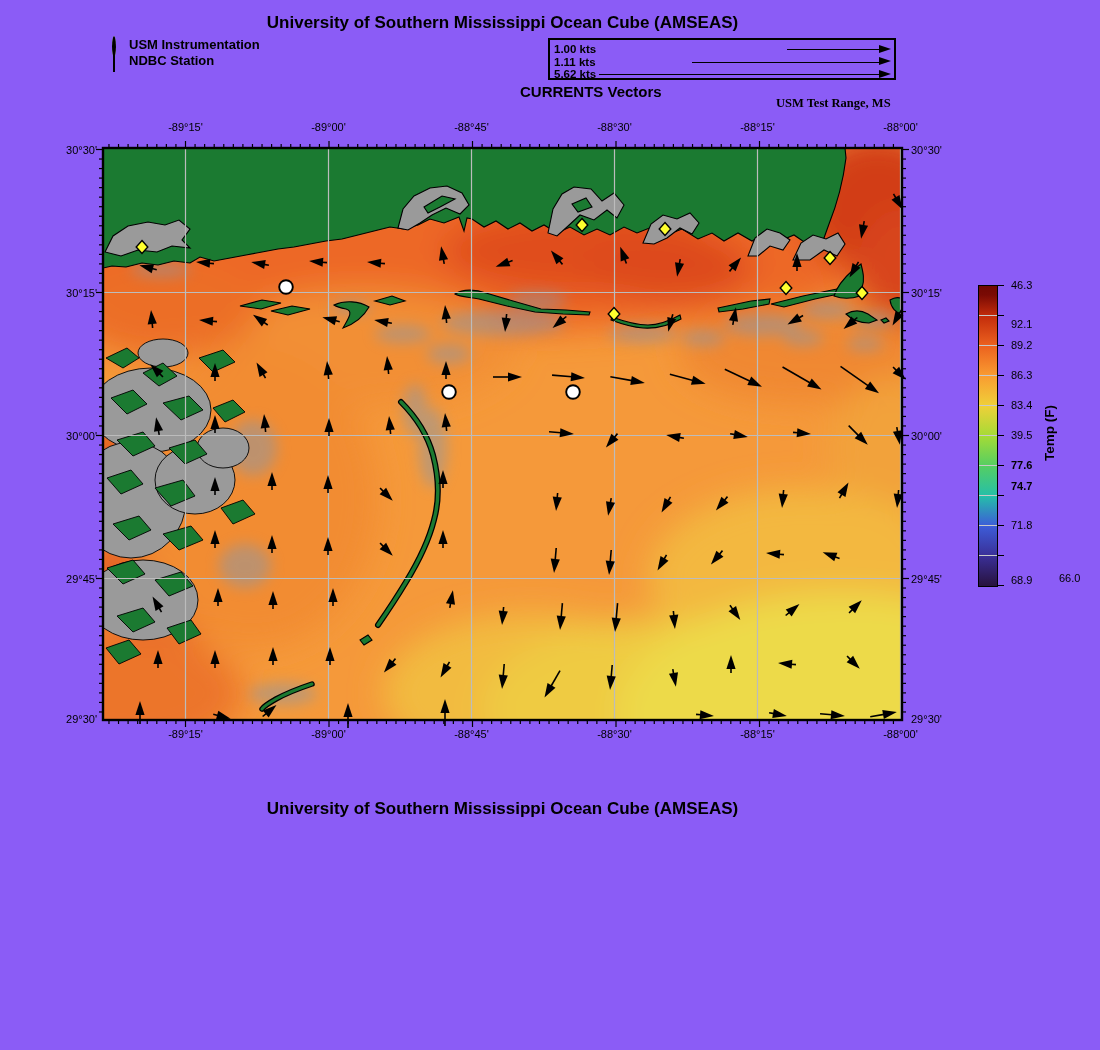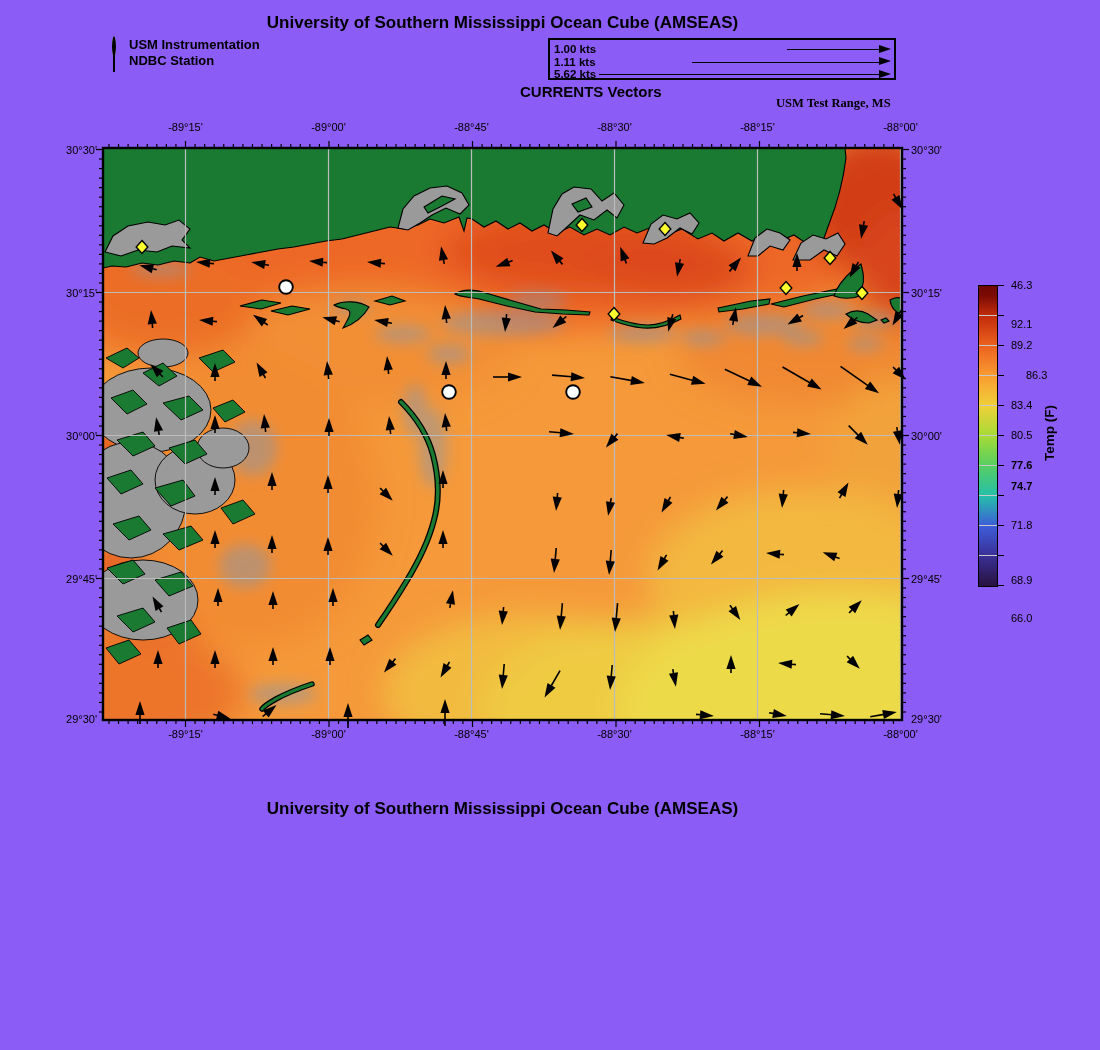--- a/index.html
+++ b/index.html
@@ -993,39 +993,39 @@
       <div class="cb-tickmark" style="top: 285px;"></div>
       <div class="cb-ticklabel" style="top: 285px;">46.3</div>
       <div class="cb-tickline" style="top: 315px;"></div>
       <div class="cb-tickmark" style="top: 315px;"></div>
       <div class="cb-ticklabel" style="top: 324px;">92.1</div>
       <div class="cb-tickline" style="top: 345px;"></div>
       <div class="cb-tickmark" style="top: 345px;"></div>
       <div class="cb-ticklabel" style="top: 345px;">89.2</div>
       <div class="cb-tickline" style="top: 375px;"></div>
       <div class="cb-tickmark" style="top: 375px;"></div>
-      <div class="cb-ticklabel" style="top: 375px; margin-left: 15px;">86.3</div>
+      <div class="cb-ticklabel" style="top: 375px;">86.3</div>
       <div class="cb-tickline" style="top: 405px;"></div>
       <div class="cb-tickmark" style="top: 405px;"></div>
       <div class="cb-ticklabel" style="top: 405px;">83.4</div>
       <div class="cb-tickline" style="top: 435px;"></div>
       <div class="cb-tickmark" style="top: 435px;"></div>
-      <div class="cb-ticklabel" style="top: 435px;">80.5</div>
+      <div class="cb-ticklabel" style="top: 435px;">39.5</div>
       <div class="cb-tickline" style="top: 465px;"></div>
       <div class="cb-tickmark" style="top: 465px;"></div>
       <div class="cb-ticklabel" style="top: 465px; font-weight: bold;">77.6</div>
       <div class="cb-tickline" style="top: 495px;"></div>
       <div class="cb-tickmark" style="top: 495px;"></div>
       <div class="cb-ticklabel" style="top: 486px; font-weight: bold;">74.7</div>
       <div class="cb-tickline" style="top: 525px;"></div>
       <div class="cb-tickmark" style="top: 525px;"></div>
       <div class="cb-ticklabel" style="top: 525px;">71.8</div>
       <div class="cb-tickline" style="top: 555px;"></div>
       <div class="cb-tickmark" style="top: 555px;"></div>
       <div class="cb-ticklabel" style="top: 580px;">68.9</div>
       <div class="cb-tickmark" style="top: 585px;"></div>
-      <div class="cb-ticklabel" style="top: 618px;">66.0</div>
+      <div class="cb-ticklabel" style="top: 578px; margin-left: 48px;">66.0</div>
     </div>
   <div class="cb-axlabel">Temp (F)</div>
 
   <div class="fig-center footer-title">University of Southern Mississippi Ocean Cube (AMSEAS)</div>
 
 </div>
 
 </body></html>

